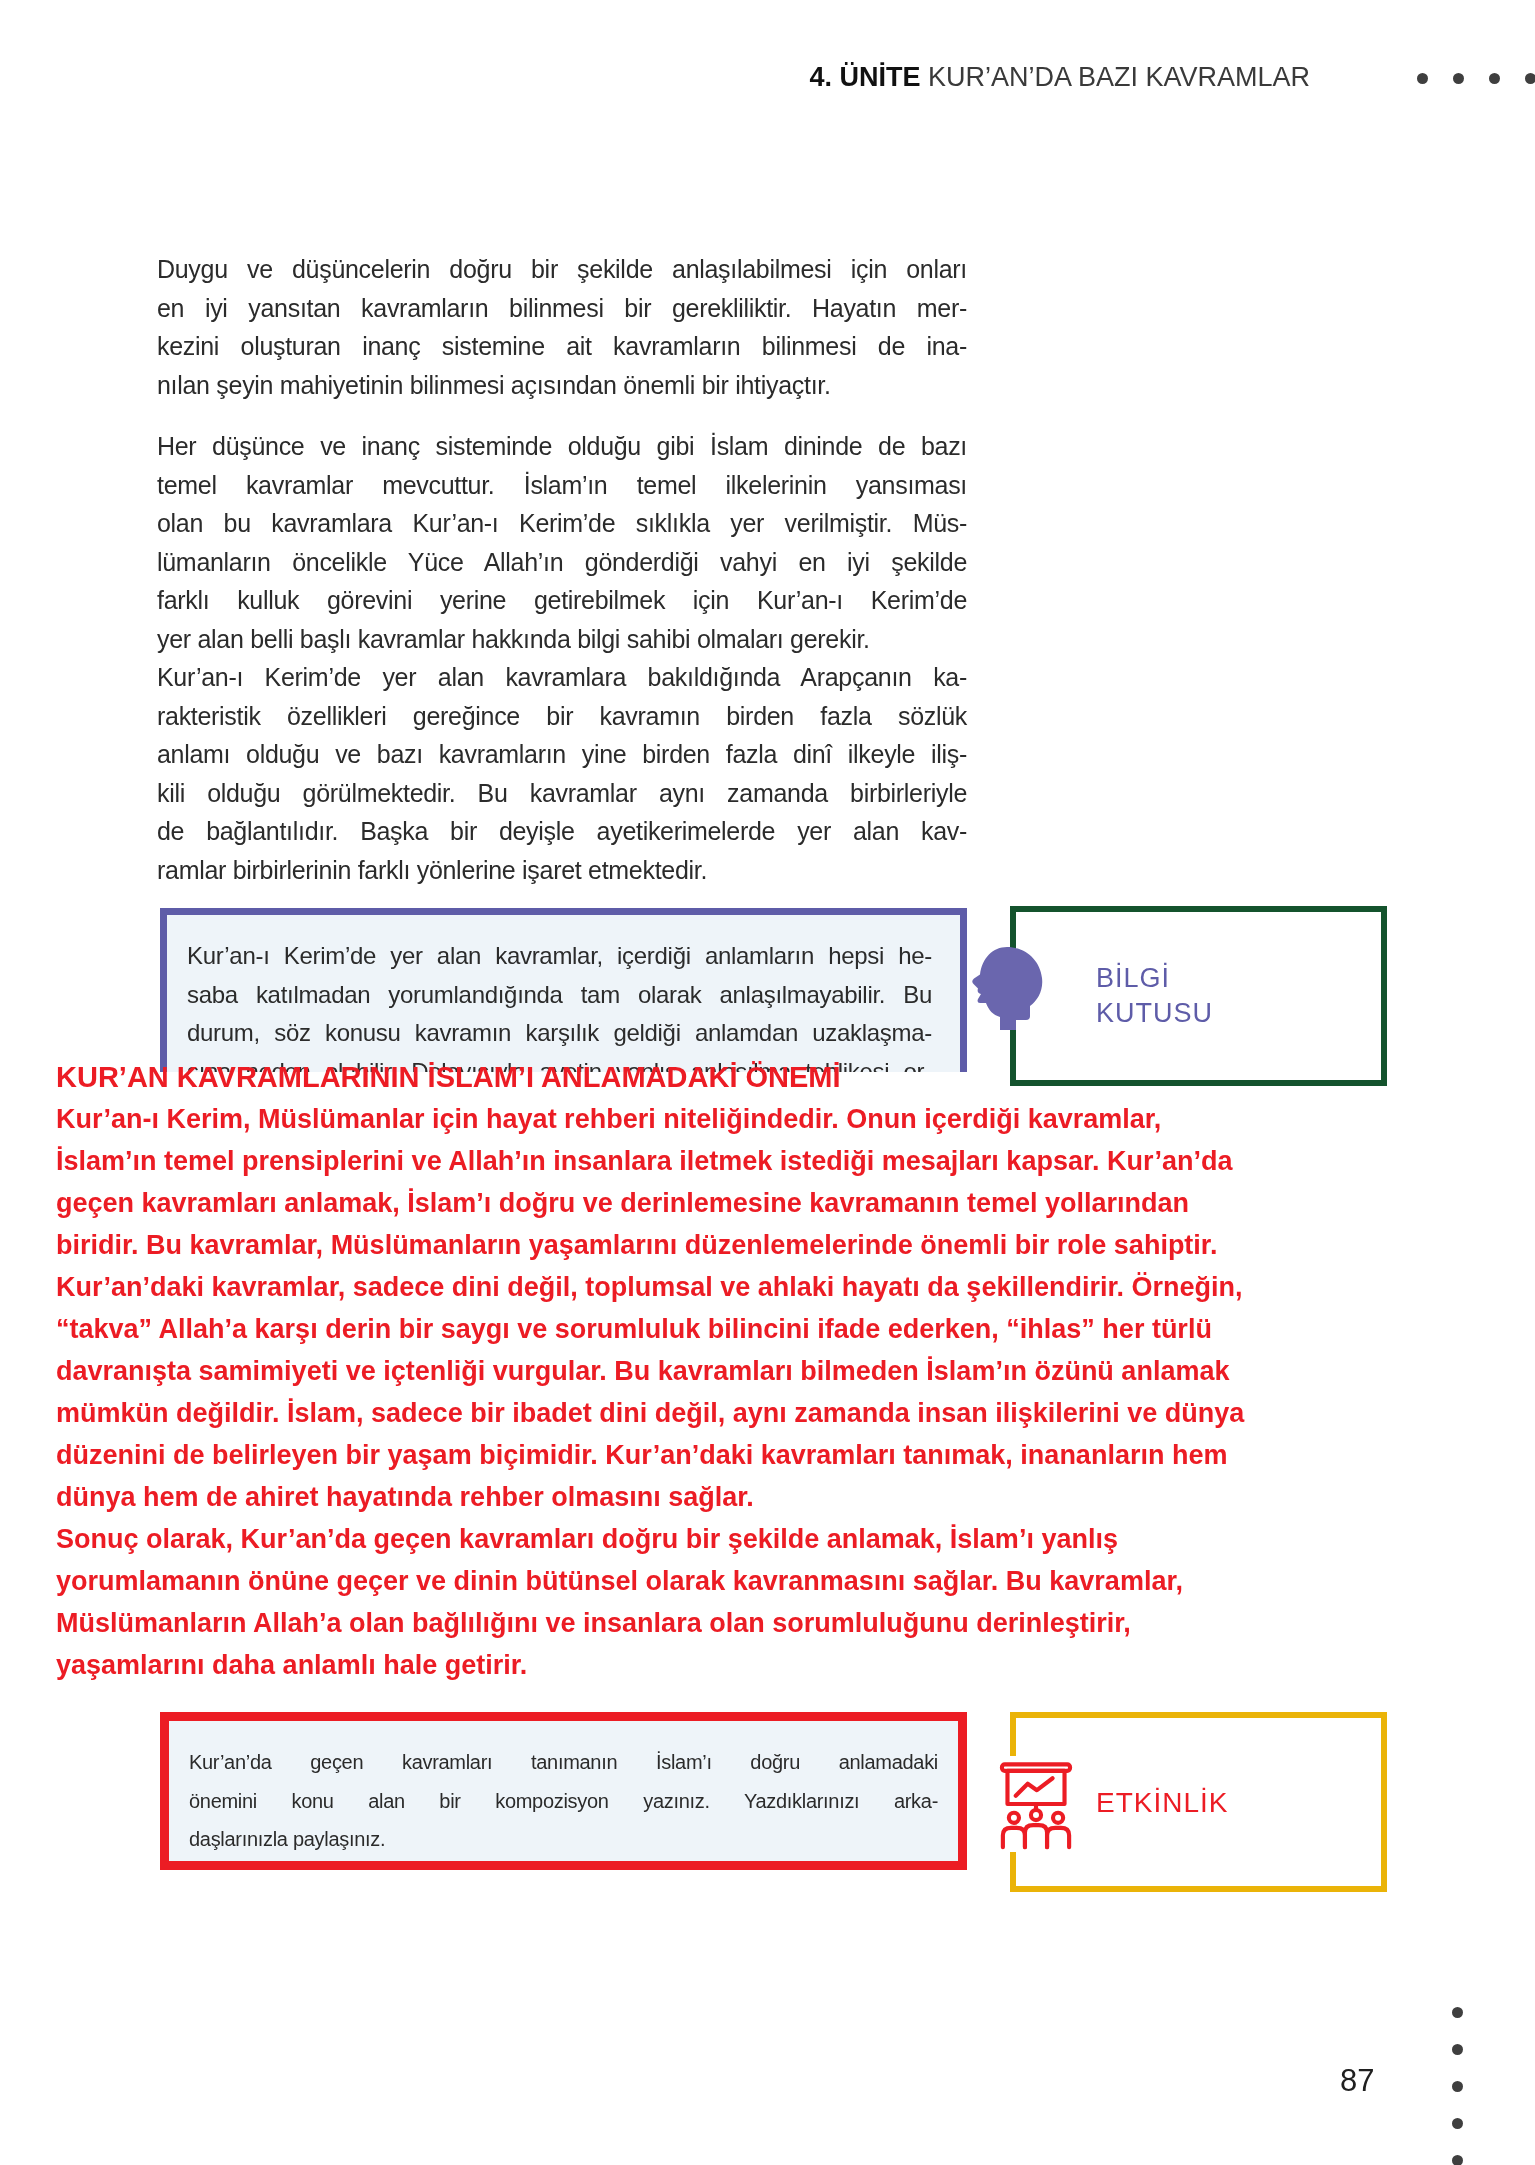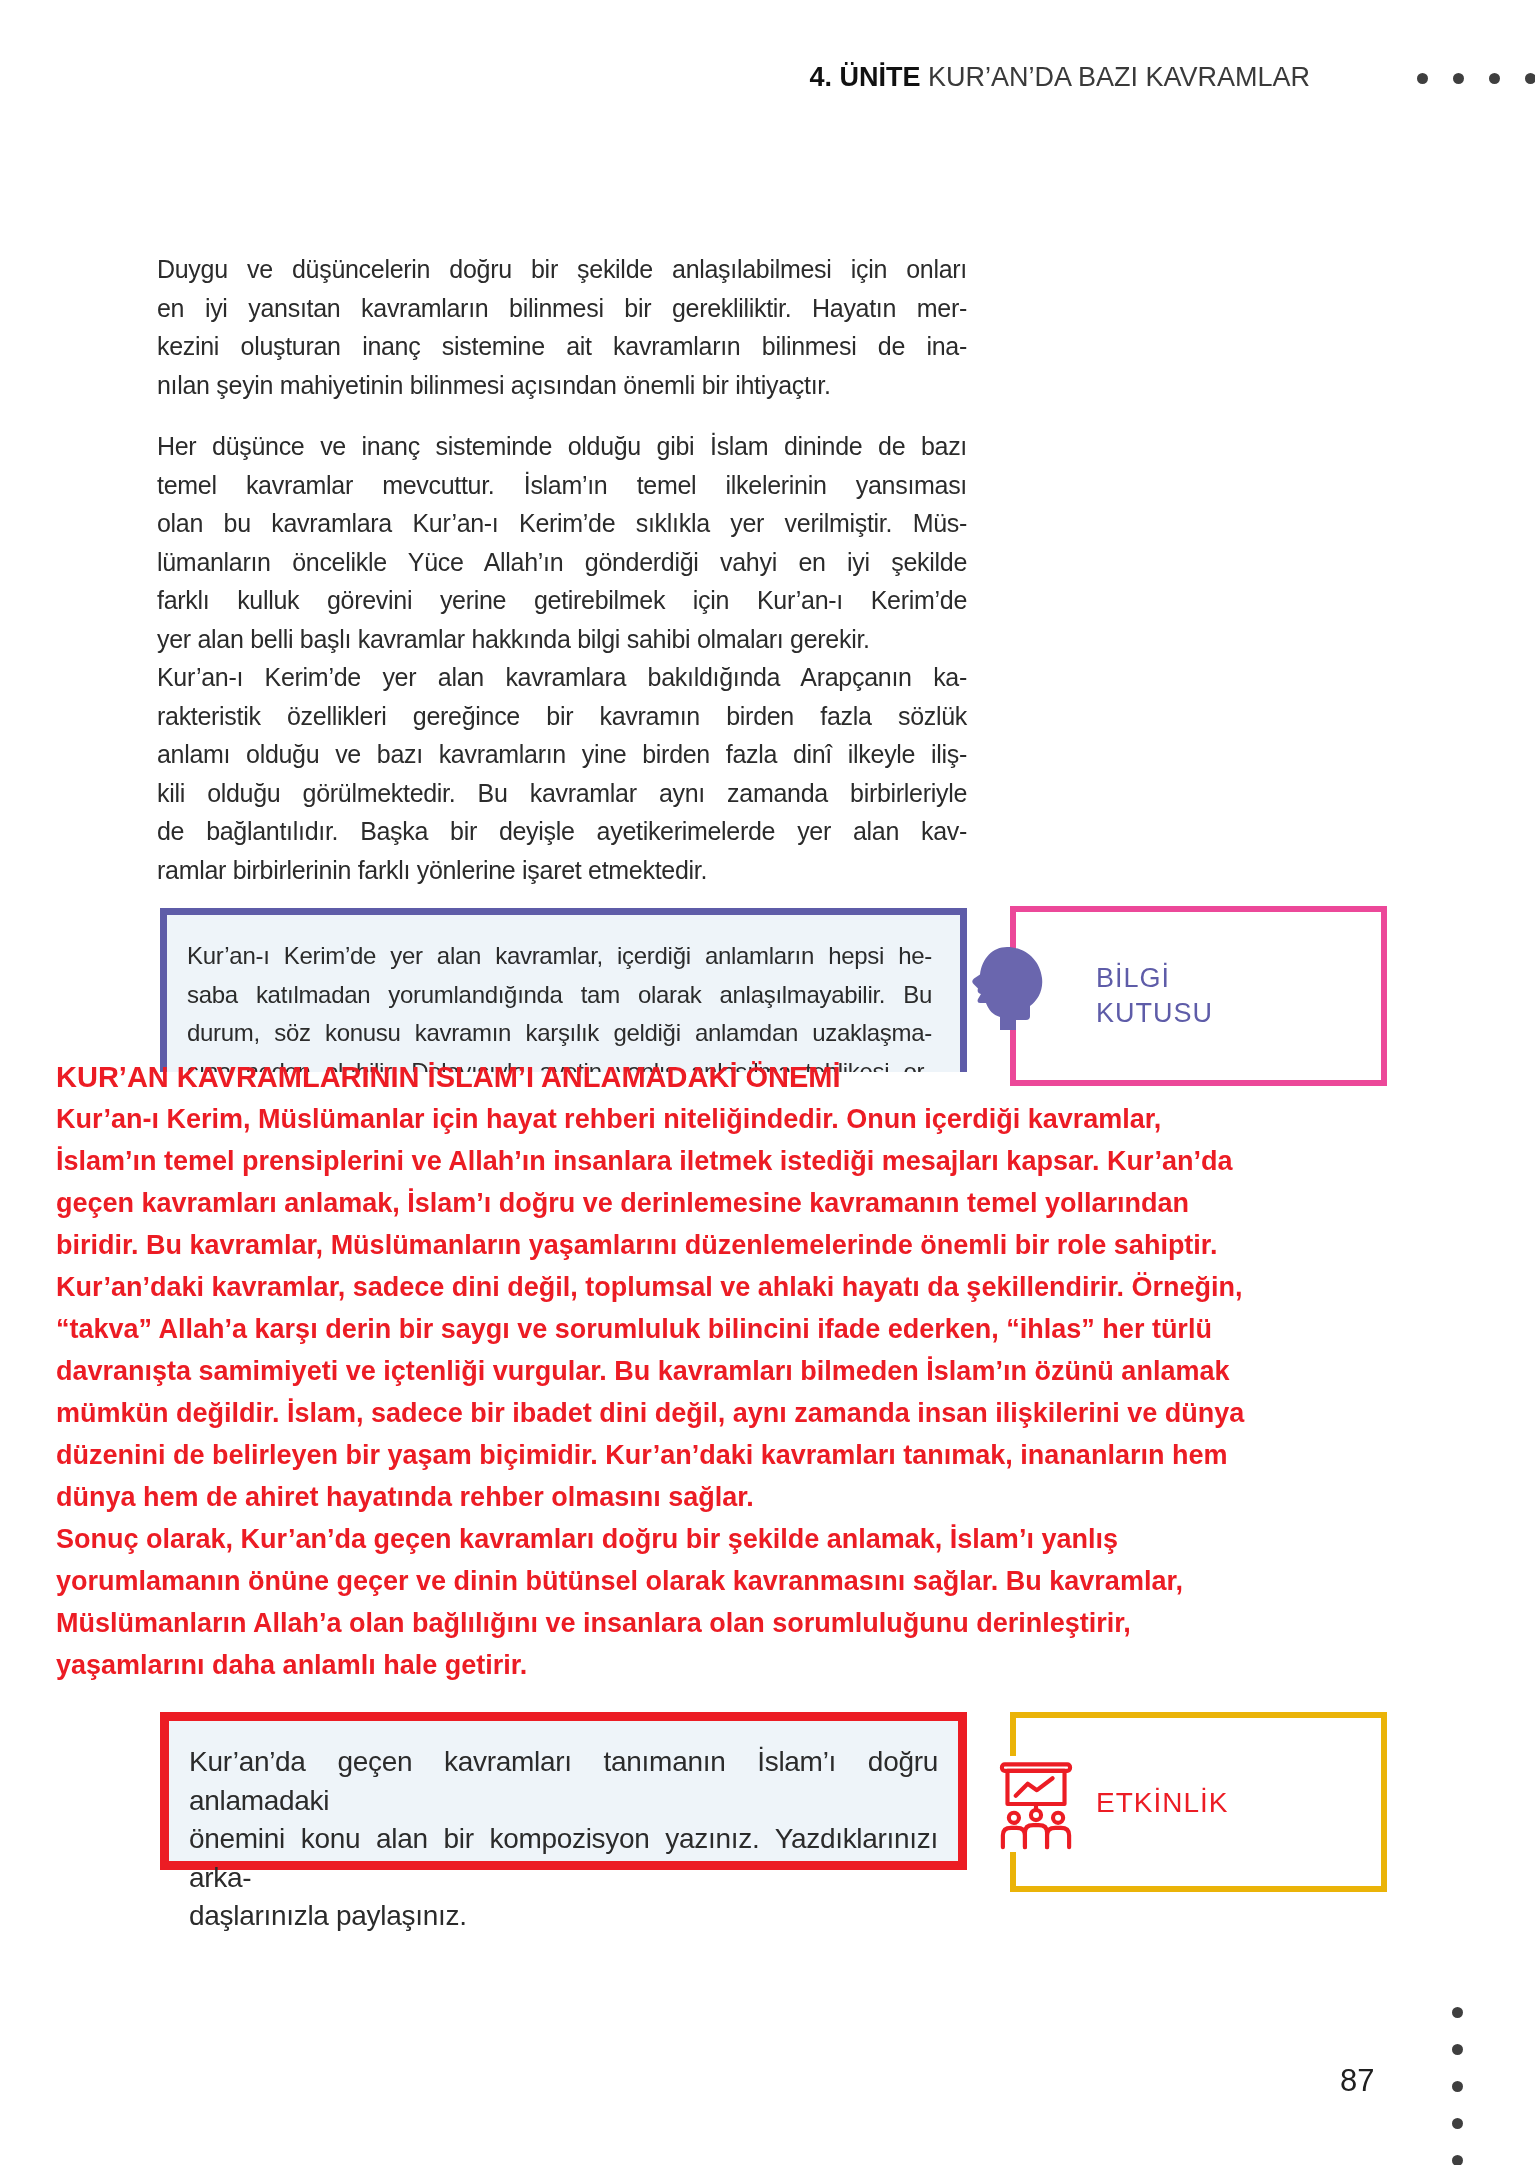--- a/index.html
+++ b/index.html
@@ -27,38 +27,38 @@
 
   
   .bilgi-clip{top:908px;left:160px;width:807px;height:164px;overflow:hidden;}
   .bilgi-box{position:absolute;top:0;left:0;width:793px;height:230px;
     border:7px solid #5e5ca8;background:#eef4f9;}
   .bilgi-text{position:absolute;top:22px;left:20px;width:745px;font-size:24px;
     line-height:38.5px;color:#2b2b2b;letter-spacing:-0.3px;}
 
   
   .badge{width:365px;height:168px;background:#ffffff;}
-  .badge.purple{border:6px solid #ec4899;}
+  .badge.purple{border:6px solid #14532d;}
   .badge.red{border:6px solid #eab308;}
   .badge-label{position:absolute;left:80px;top:50%;transform:translateY(-50%);
     font-size:27px;letter-spacing:1px;line-height:35px;white-space:nowrap;}
   .badge.purple .badge-label{color:#5e5ca8;}
   .badge.red .badge-label{color:#ec1c24;font-size:28px;}
   .icon-wrap{position:absolute;display:flex;align-items:center;justify-content:center;}
 
   
   .overlay{top:1056px;left:56px;width:1432px;color:#ec1c24;font-weight:bold;}
   .overlay .ttl{font-size:29px;line-height:42px;white-space:nowrap;}
   .overlay .red-lines{font-size:27px;line-height:42px;}
   .overlay .red-lines .line{text-align:left;text-align-last:auto;white-space:nowrap;}
 
   
   .etk-box{top:1712px;left:160px;width:789px;height:140px;
     border:9px solid #ec1c24;background:#eef4f9;}
-  .etk-text{position:absolute;top:22px;left:20px;width:749px;font-size:28px;
+  .etk-text{position:absolute;top:22px;left:20px;width:749px;font-size:20px;
     line-height:38.5px;color:#2b2b2b;letter-spacing:-0.3px;}
 
   
   .page-number{top:2063px;left:1340px;font-size:31px;color:#1f1f1f;}
   .vdots{top:2007px;left:1452px;display:flex;flex-direction:column;gap:26px;}
   .vdots span{width:11px;height:11px;border-radius:50%;background:#3f3f3f;display:block;}
 </style>
 </head>
 <body>
 

